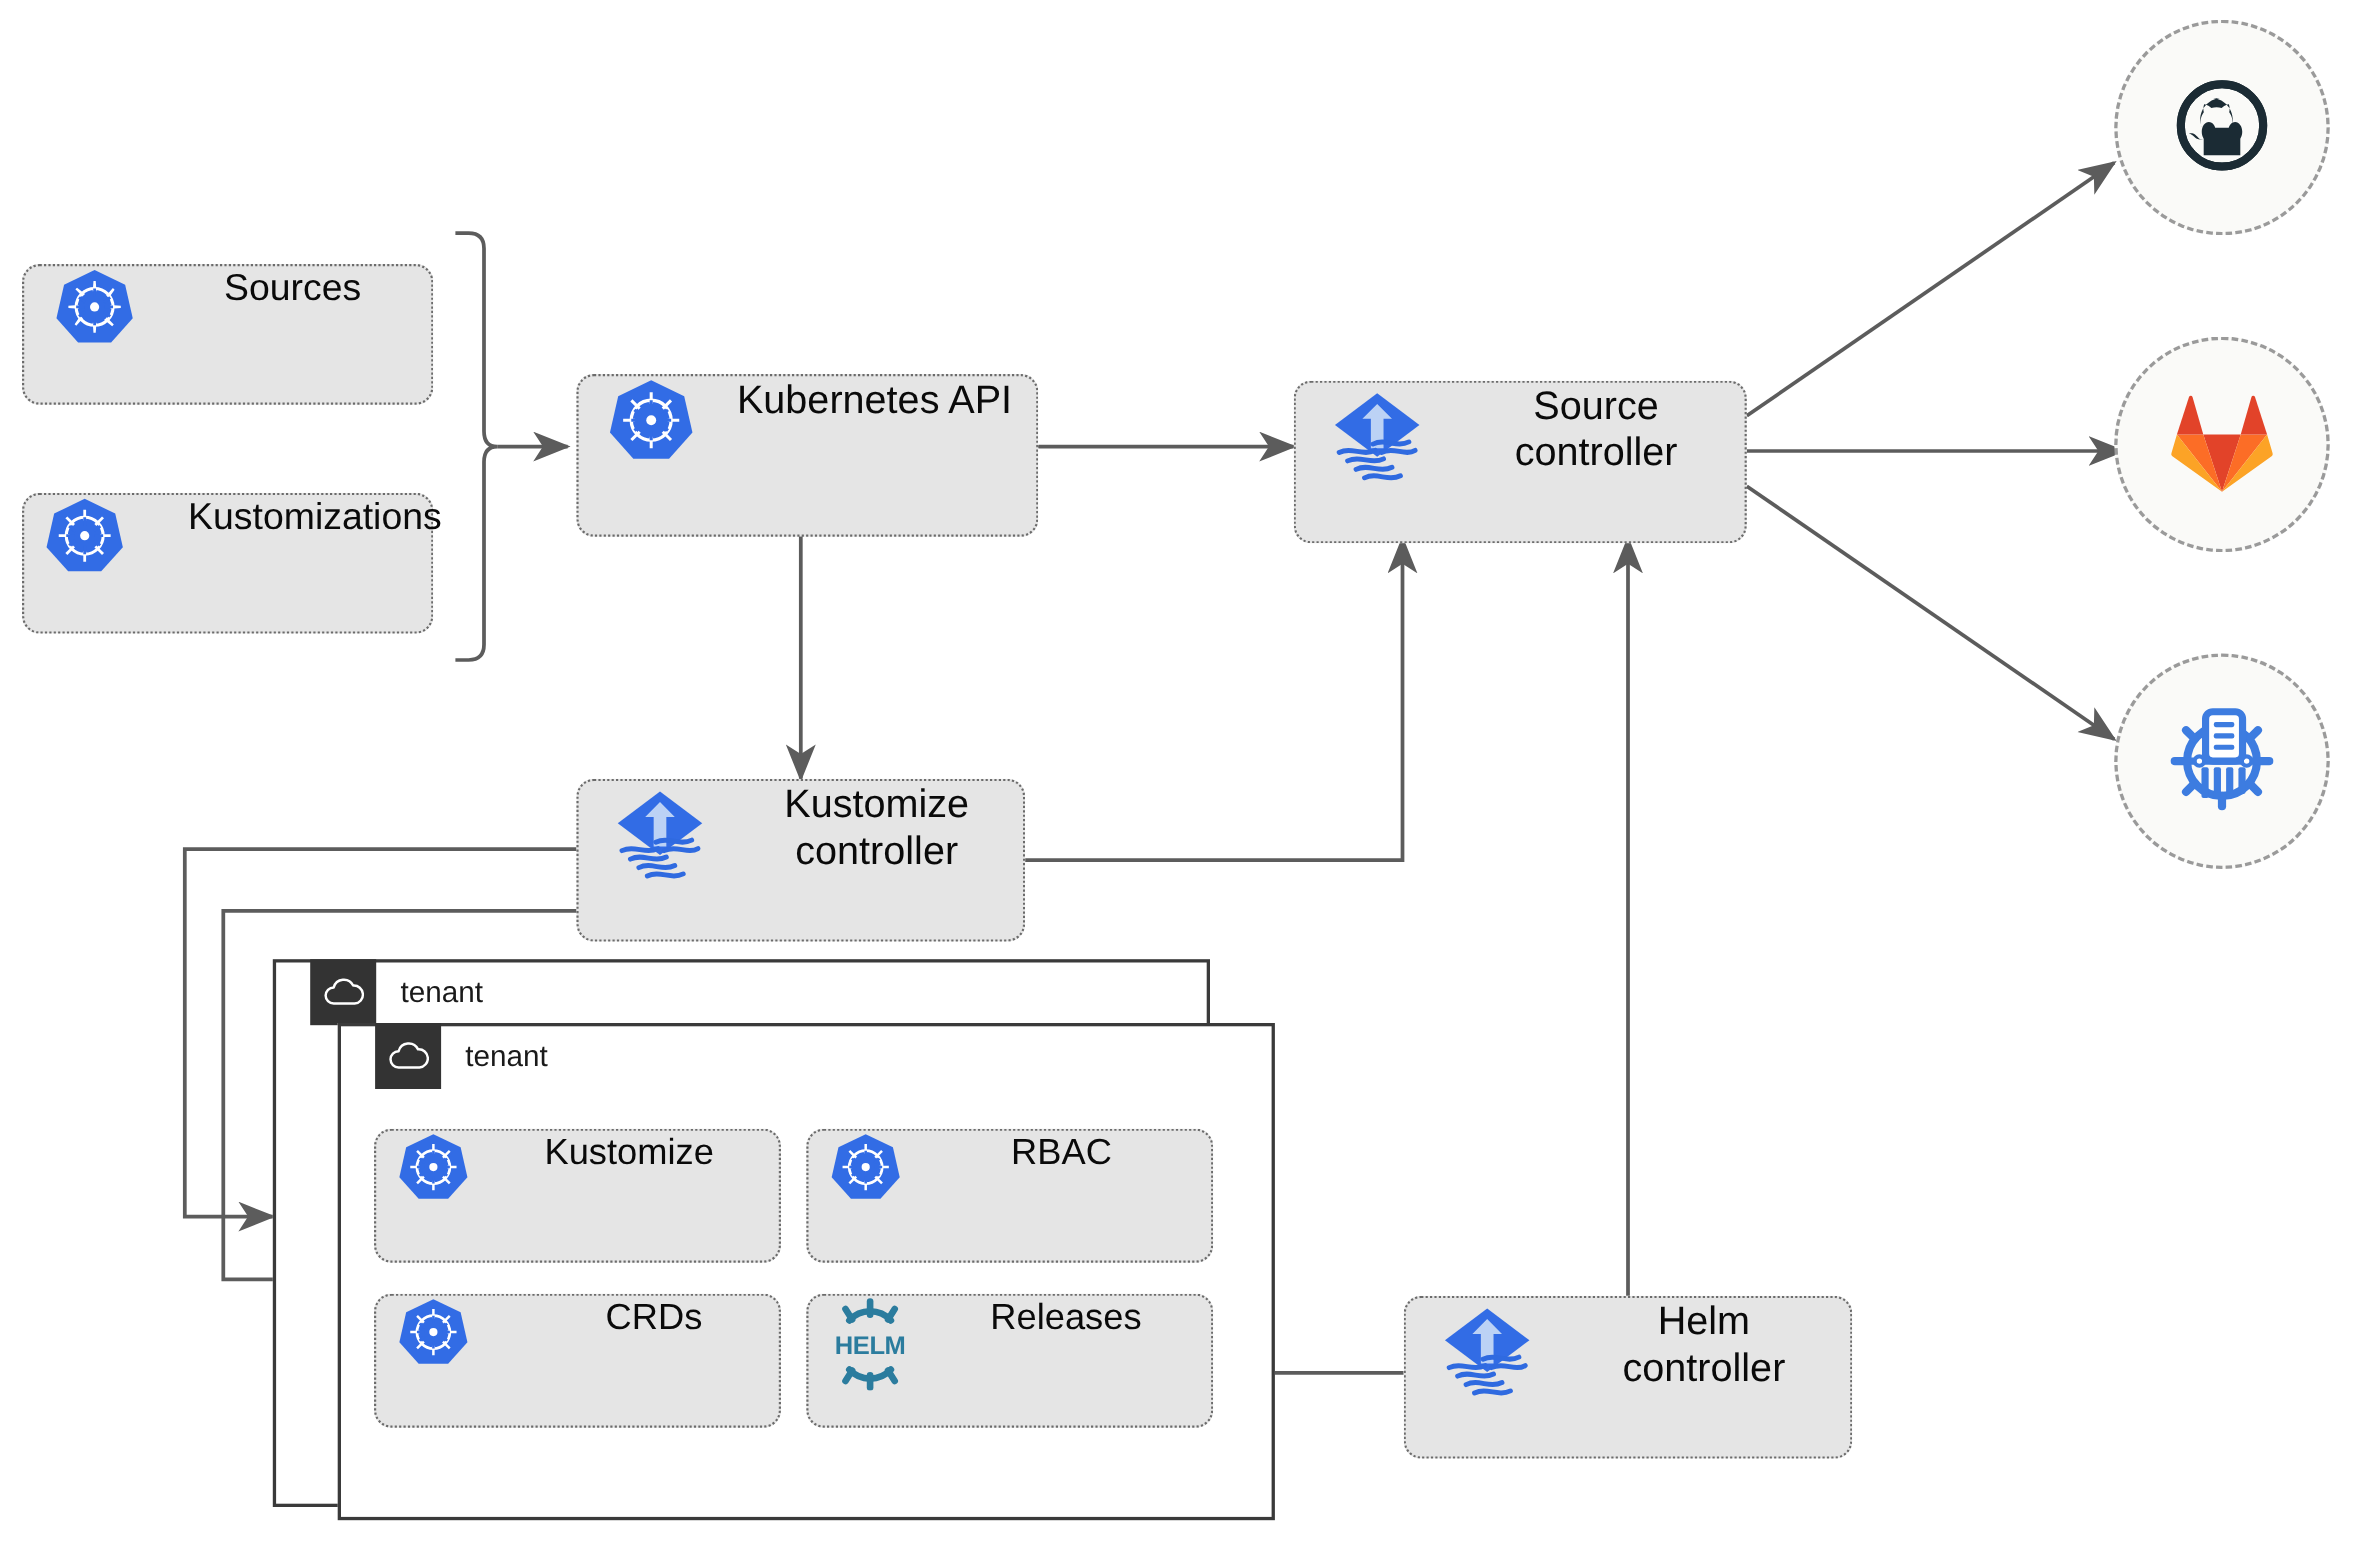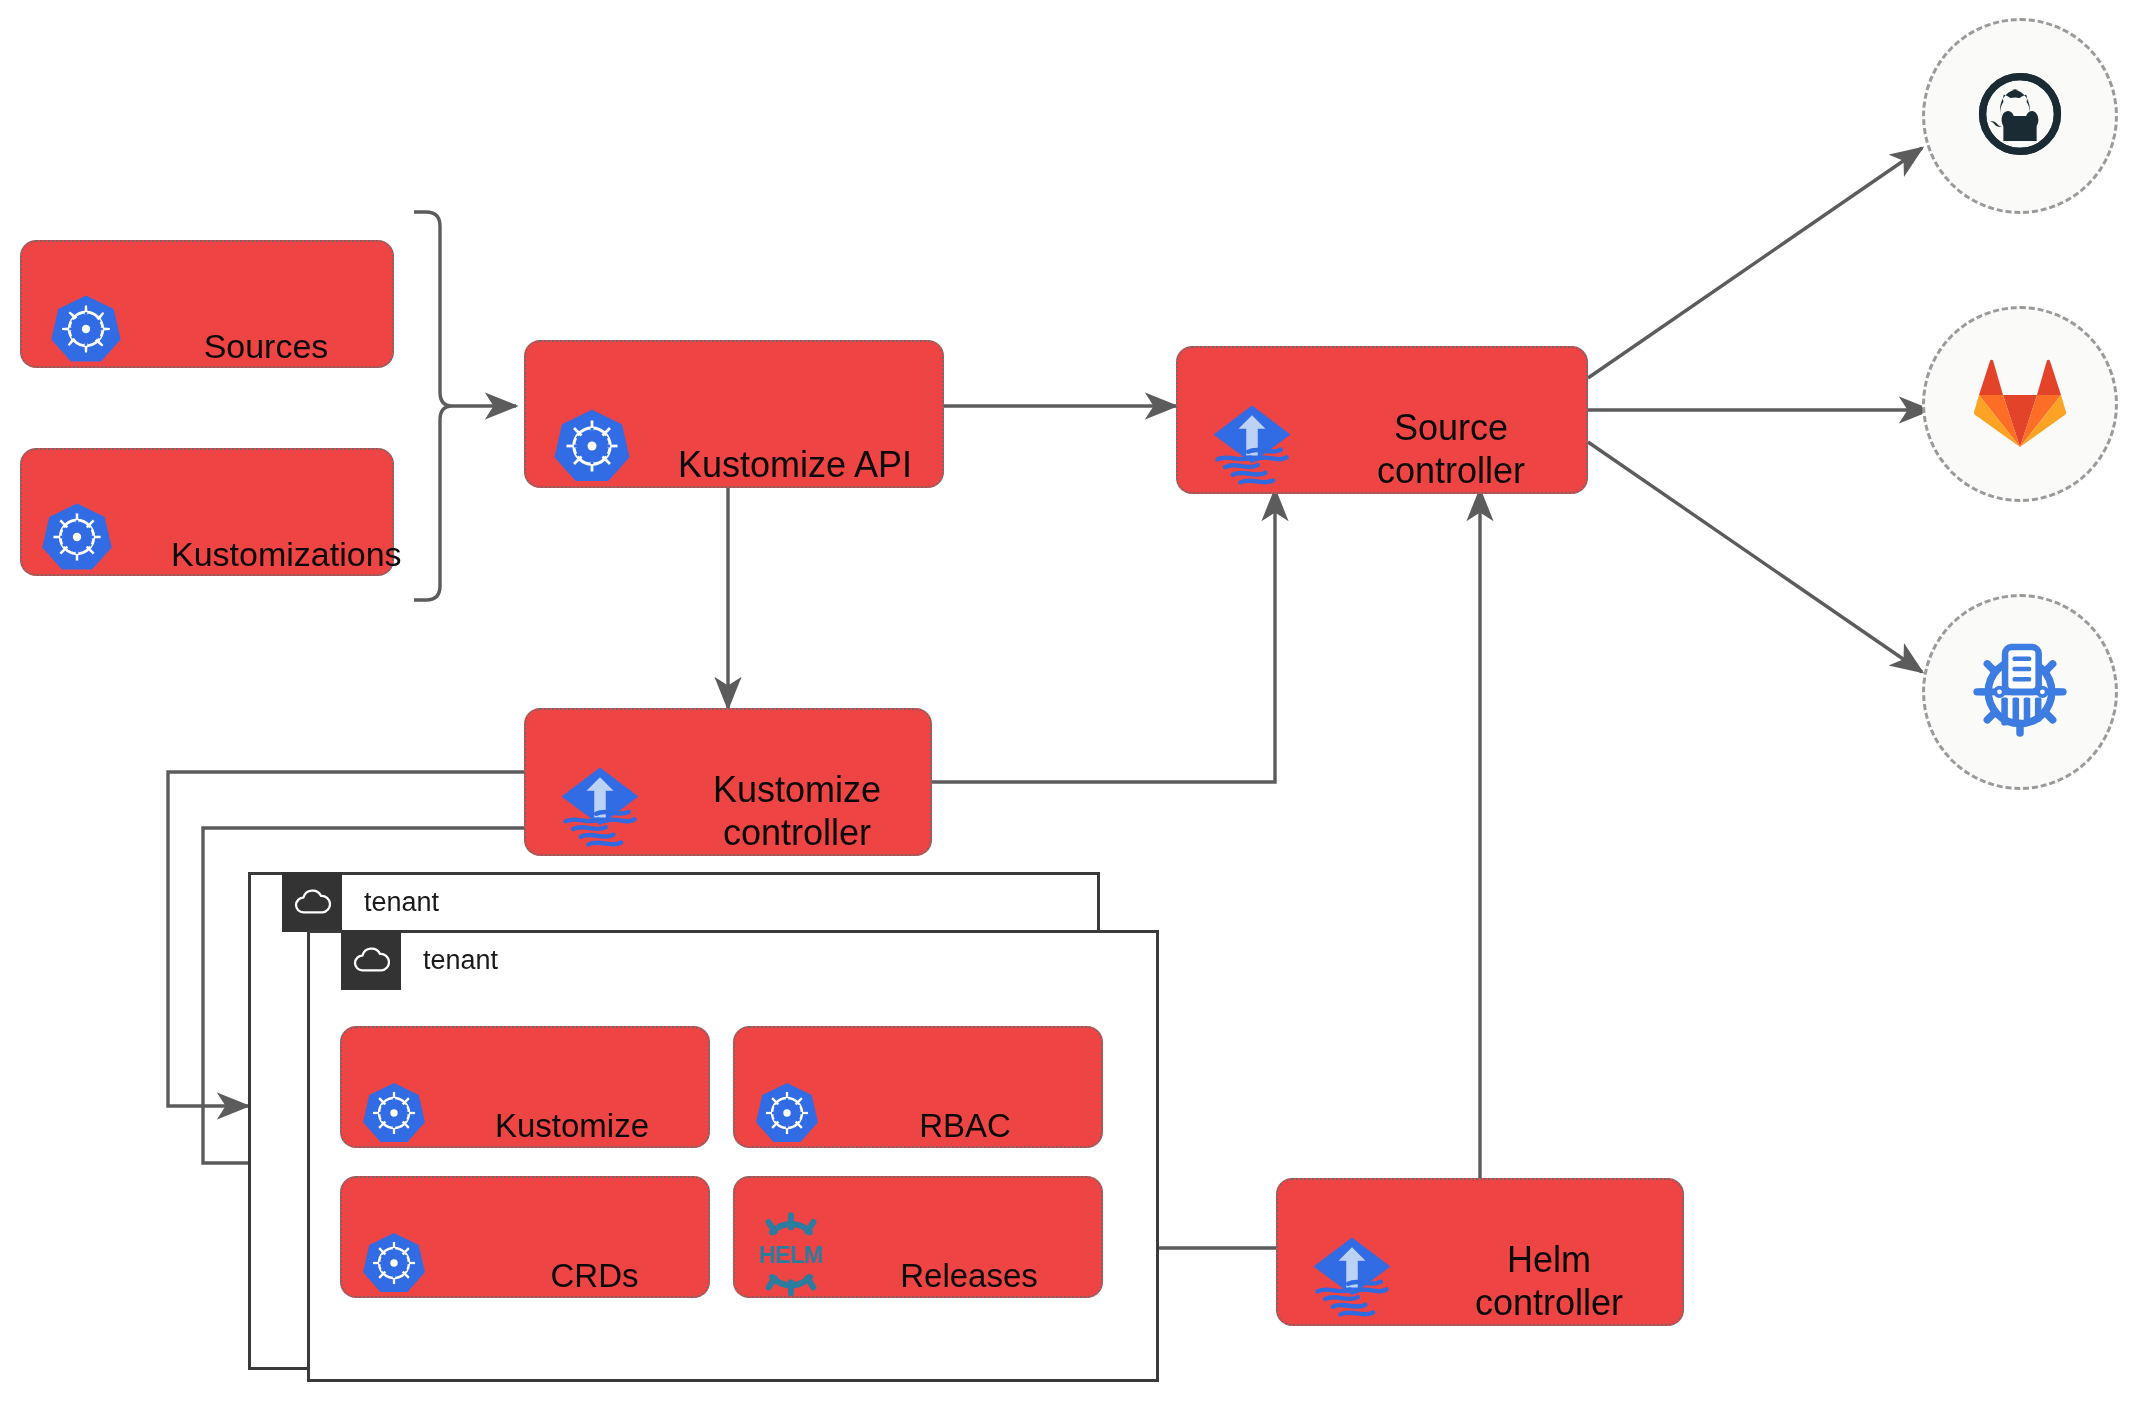--- a/index.html
+++ b/index.html
@@ -8,25 +8,25 @@
   #canvas{
     position:relative;
     width:2144px;height:1407px;
     background:#ffffff;
     overflow:hidden;
   }
   
   .node{
     position:absolute;
     box-sizing:border-box;
-    background:#ef4444;
+    background:#e5e5e5;
     border:2px dotted #6b6b6b;
     border-radius:16px;
     display:flex;
-    align-items:flex-end;
+    align-items:flex-start;
     z-index:5;
   }
   .node .ico{
     flex:0 0 auto;
     display:flex;align-items:center;justify-content:center;
   }
   .node .lbl{
     flex:1 1 auto;
     text-align:center;
     color:#0a0a0a;
@@ -206,21 +206,21 @@
             <line x1="44.2" y1="24.5" x2="39.5" y2="28.5"></line>
           <line x1="46.5" y1="32" x2="40" y2="32"></line>
             <line x1="44.2" y1="39.5" x2="39.5" y2="35.5"></line>
           <line x1="32" y1="46.5" x2="32" y2="40"></line>
             <line x1="19.8" y1="39.5" x2="24.5" y2="35.5"></line>
           <line x1="17.5" y1="32" x2="24" y2="32"></line>
             <line x1="19.8" y1="24.5" x2="24.5" y2="28.5"></line>
         </g>
       </svg>
     </span>
-    <span class="lbl" style="font-size:36px;">Kustomize API</span>
+    <span class="lbl" style="font-size:36px;">Kubernetes API</span>
   </div>
 
   <div class="node" style="left:1176px;top:346px;width:412px;height:148px;">
     <span class="ico" style="width:148px;">
       <svg width="96" height="96" viewBox="0 0 100 100" aria-hidden="true">
         <polygon points="50,10 90,40 50,70 10,40" fill="#326CE5"></polygon>
         <g fill="#bcd2f5">
           <polygon points="50,20 64,34 56,34 56,62 44,62 44,34 36,34"></polygon>
         </g>
         <g stroke="#2f6ae0" stroke-width="4.6" stroke-linecap="round" fill="none">

